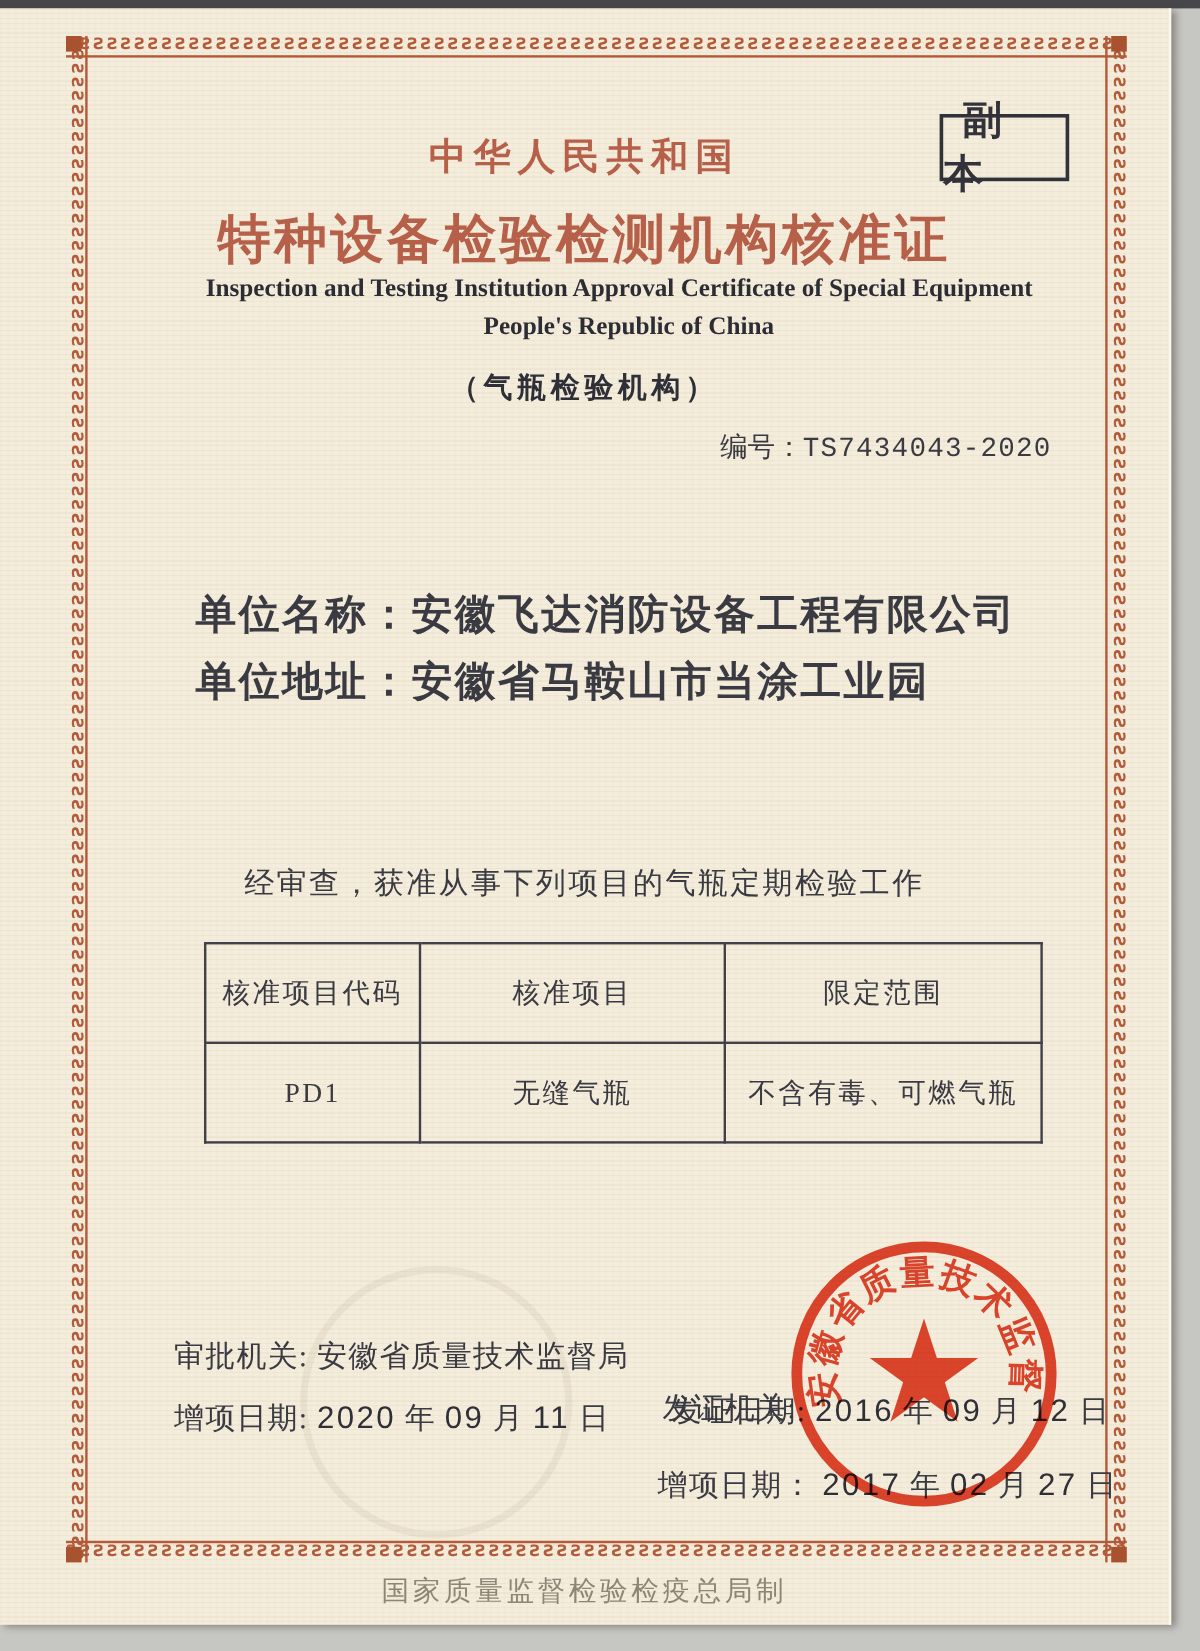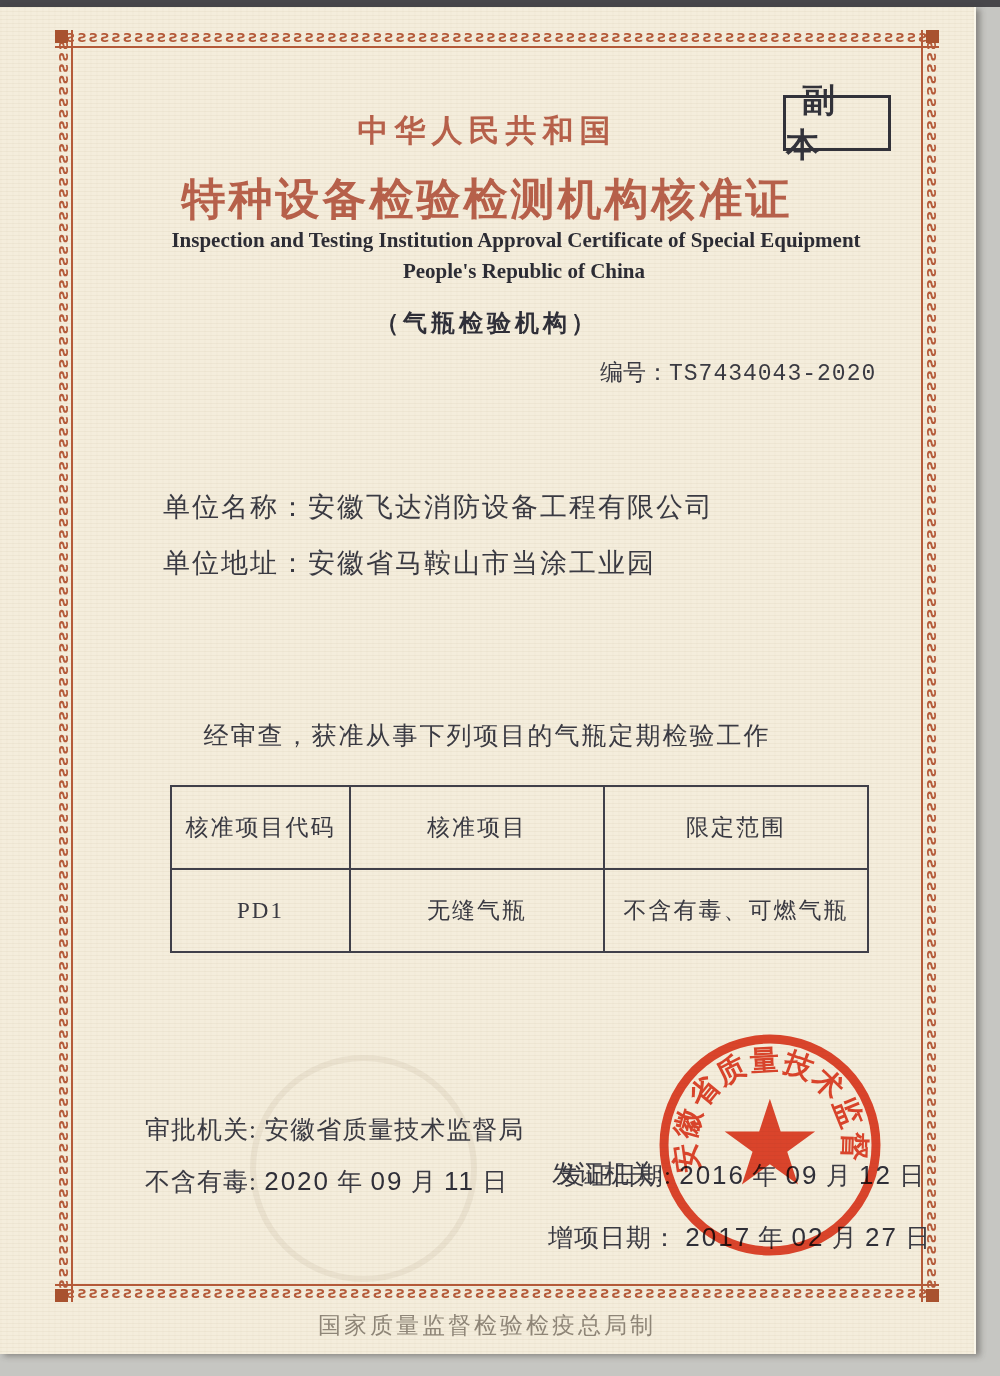--- a/index.html
+++ b/index.html
@@ -41,21 +41,21 @@
     font-size:44px;font-weight:bold;color:#b6604a;letter-spacing:3px;}
   .title-en1{position:absolute;left:0;top:221px;width:100%;text-align:center;
     font-size:21px;font-weight:bold;color:#2c2c34;margin-left:29px;}
   .title-en2{position:absolute;left:0;top:252px;width:100%;text-align:center;
     font-size:21px;font-weight:bold;color:#2c2c34;margin-left:37px;}
   .subtitle{position:absolute;left:0;top:300px;width:100%;text-align:center;
     font-size:24px;font-weight:600;color:#2f2f38;letter-spacing:4px;}
   .serial{position:absolute;left:600px;top:350px;font-size:23px;color:#3a3a42;}
   .serial .num{font-family:"Liberation Mono","DejaVu Sans Mono",monospace;font-size:23px;letter-spacing:1px;}
 
-  .fieldline{position:absolute;left:163px;font-size:27px;color:#3a3a42;letter-spacing:2px;}
+  .fieldline{position:absolute;left:163px;font-size:34px;color:#3a3a42;letter-spacing:2px;font-weight:bold;}
   .f-name{top:482px;}
   .f-addr{top:538px;}
 
   .note{position:absolute;left:0;top:712px;width:100%;text-align:center;
     font-size:25px;color:#3a3a42;letter-spacing:2px;}
 
   table.scope{position:absolute;left:170px;top:778px;width:685px;height:168px;
     border-collapse:collapse;table-layout:fixed;}
   table.scope th,table.scope td{
     border:2px solid #40404a;text-align:center;vertical-align:middle;
@@ -134,21 +134,21 @@
     </table>
 
   <div class="emboss"></div>
 
   <div class="bl b-approve">
     <span>审批机关:</span>
     <span>安徽省质量技术监督局</span>
   </div>
 
   <div class="bl b-valid">
-    <span>不含有毒:</span>
+    <span>增项日期:</span>
     <span class="num-d">2020</span>
     <span>年</span>
     <span class="num-d">09</span>
     <span>月</span>
     <span class="num-d">11</span>
     <span>日</span>
   </div>
 
   <div class="bl b-issuer">
     <span>发证机关:</span>

